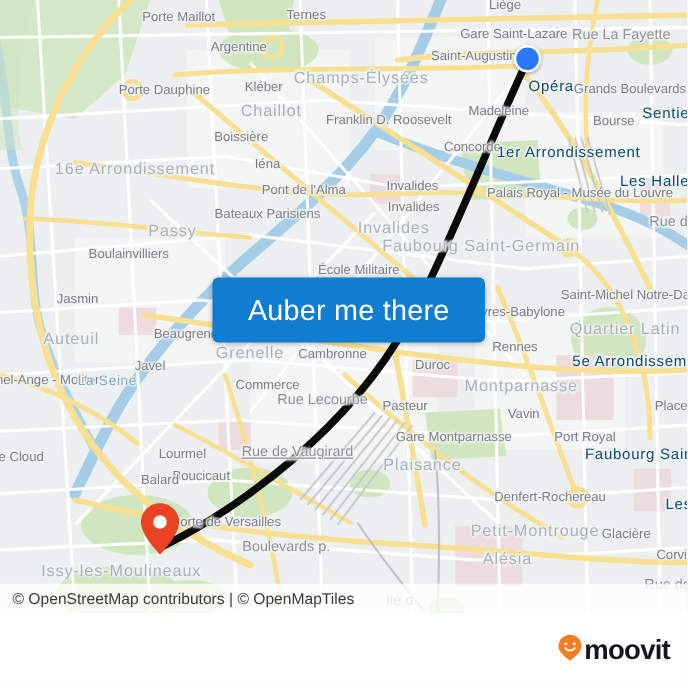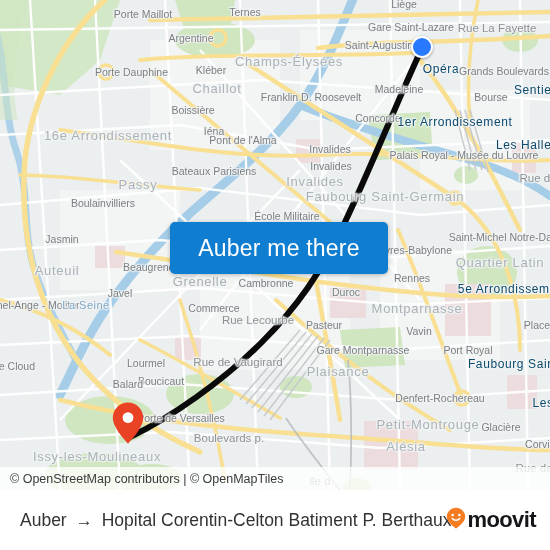--- a/index.html
+++ b/index.html
@@ -349,21 +349,21 @@
         <div class="map-label district2" style="left: 535px; top: 90px;">Sentier</div>
         <div class="map-label two-line poi" style="left: 311px; top: 97px;">Franklin D. Roosevelt</div>
         <div class="map-label poi" style="left: 193px; top: 110px;">Boissière</div>
         <div class="map-label poi" style="left: 378px; top: 118px;">Concorde</div>
         <div class="map-label two-line district2" style="left: 455px; top: 122px;">1er Arrondissement</div>
         <div class="map-label district2" style="left: 527px; top: 145px;">Les Halles</div>
         <div class="map-label two-line district" style="left: 108px; top: 135px;">16e Arrondissement</div>
         <div class="map-label poi" style="left: 214px; top: 131px;">Iéna</div>
         <div class="map-label poi" style="left: 330px; top: 149px;">Invalides</div>
         <div class="map-label two-line poi" style="left: 464px; top: 155px;">Palais Royal - Musée du Louvre</div>
-        <div class="map-label poi" style="left: 243px; top: 140px;">Pont de l'Alma</div>
+        <div class="map-label poi" style="left: 243px; top: 152px;">Pont de l'Alma</div>
         <div class="map-label poi" style="left: 331px; top: 166px;">Invalides</div>
         <div class="map-label street" style="left: 538px; top: 178px;">Rue de</div>
         <div class="map-label poi" style="left: 214px; top: 171px;">Bateaux Parisiens</div>
         <div class="map-label district" style="left: 315px; top: 182px;">Invalides</div>
         <div class="map-label district" style="left: 138px; top: 185px;">Passy</div>
         <div class="map-label two-line district" style="left: 385px; top: 196px;">Faubourg Saint-Germain</div>
         <div class="map-label poi" style="left: 103px; top: 203px;">Boulainvilliers</div>
         <div class="map-label poi" style="left: 287px; top: 216px;">École Militaire</div>
         <div class="map-label two-line poi" style="left: 512px; top: 237px;">Saint-Michel Notre-Damme</div>
         <div class="map-label poi" style="left: 62px; top: 239px;">Jasmin</div>
@@ -382,21 +382,21 @@
         <div class="map-label district" style="left: 417px; top: 309px;">Montparnasse</div>
         <div class="map-label street" style="left: 258px; top: 320px;">Rue Lecourbe</div>
         <div class="map-label poi" style="left: 324px; top: 325px;">Pasteur</div>
         <div class="map-label poi" style="left: 537px; top: 325px;">Place</div>
         <div class="map-label poi" style="left: 161px; top: 340px; margin-top: 41px;">Boucicaut</div>
         <div class="map-label poi" style="left: 419px; top: 331px;">Vavin</div>
         <div class="map-label water" style="left: 86px; top: 305px;">La Seine</div>
         <div class="map-label poi" style="left: 363px; top: 350px;">Gare Montparnasse</div>
         <div class="map-label poi" style="left: 468px; top: 350px;">Port Royal</div>
         <div class="map-label poi" style="left: 146px; top: 363px;">Lourmel</div>
-        <div class="map-label street" style="left: 238px; top: 362px;">Rue de Vaugirard</div>
+        <div class="map-label street" style="left: 238px; top: 362px; text-decoration: underline;">Rue de Vaugirard</div>
         <div class="map-label two-line district2" style="left: 530px; top: 364px;">Faubourg Saint-Marc</div>
         <div class="map-label two-line poi" style="left: 14px; top: 366px;">de Cloud</div>
         <div class="map-label poi" style="left: 128px; top: 384px;">Balard</div>
         <div class="map-label district" style="left: 338px; top: 372px;">Plaisance</div>
         <div class="map-label poi" style="left: 440px; top: 398px;">Denfert-Rochereau</div>
         <div class="map-label poi" style="left: 181px; top: 418px;">Porte de Versailles</div>
         <div class="map-label district" style="left: 428px; top: 425px;">Petit-Montrouge</div>
         <div class="map-label poi" style="left: 501px; top: 427px;">Glacière</div>
         <div class="map-label district2" style="left: 543px; top: 403px;">Les</div>
         <div class="map-label poi" style="left: 540px; top: 444px;">Corvis</div>
@@ -418,25 +418,20 @@
     </div>
 
     <button id="take-me-there">Auber me there</button>
 
     <div id="attribution">
       <span>© OpenStreetMap contributors | © OpenMapTiles</span>
     </div>
   </div>
 
   <div id="footer">
-    <div id="route-summary">
-      <span class="route-stop">Auber</span>
-      <span id="route-arrow">→</span>
-      <span class="route-stop">Hopital Corentin-Celton Batiment P. Berthaux</span>
-    </div>
     <div id="moovit-logo">
       <span style="display:inline-flex;">
         <svg width="20" height="22" viewBox="0 0 20 22">
           <path d="M10 0.8 C 4.9 0.8 0.8 4.9 0.8 10 C 0.8 15.6 10 21.4 10 21.4
                    C 10 21.4 19.2 15.6 19.2 10 C 19.2 4.9 15.1 0.8 10 0.8 Z" fill="#f57c20"></path>
           <circle cx="6.6" cy="8" r="1.25" fill="#ffffff"></circle>
           <circle cx="13.4" cy="8" r="1.25" fill="#ffffff"></circle>
           <path d="M6.2 11.4 C 7.6 13.9 12.4 13.9 13.8 11.4" stroke="#ffffff" stroke-width="1.5" fill="none" stroke-linecap="round"></path>
         </svg>
       </span>

